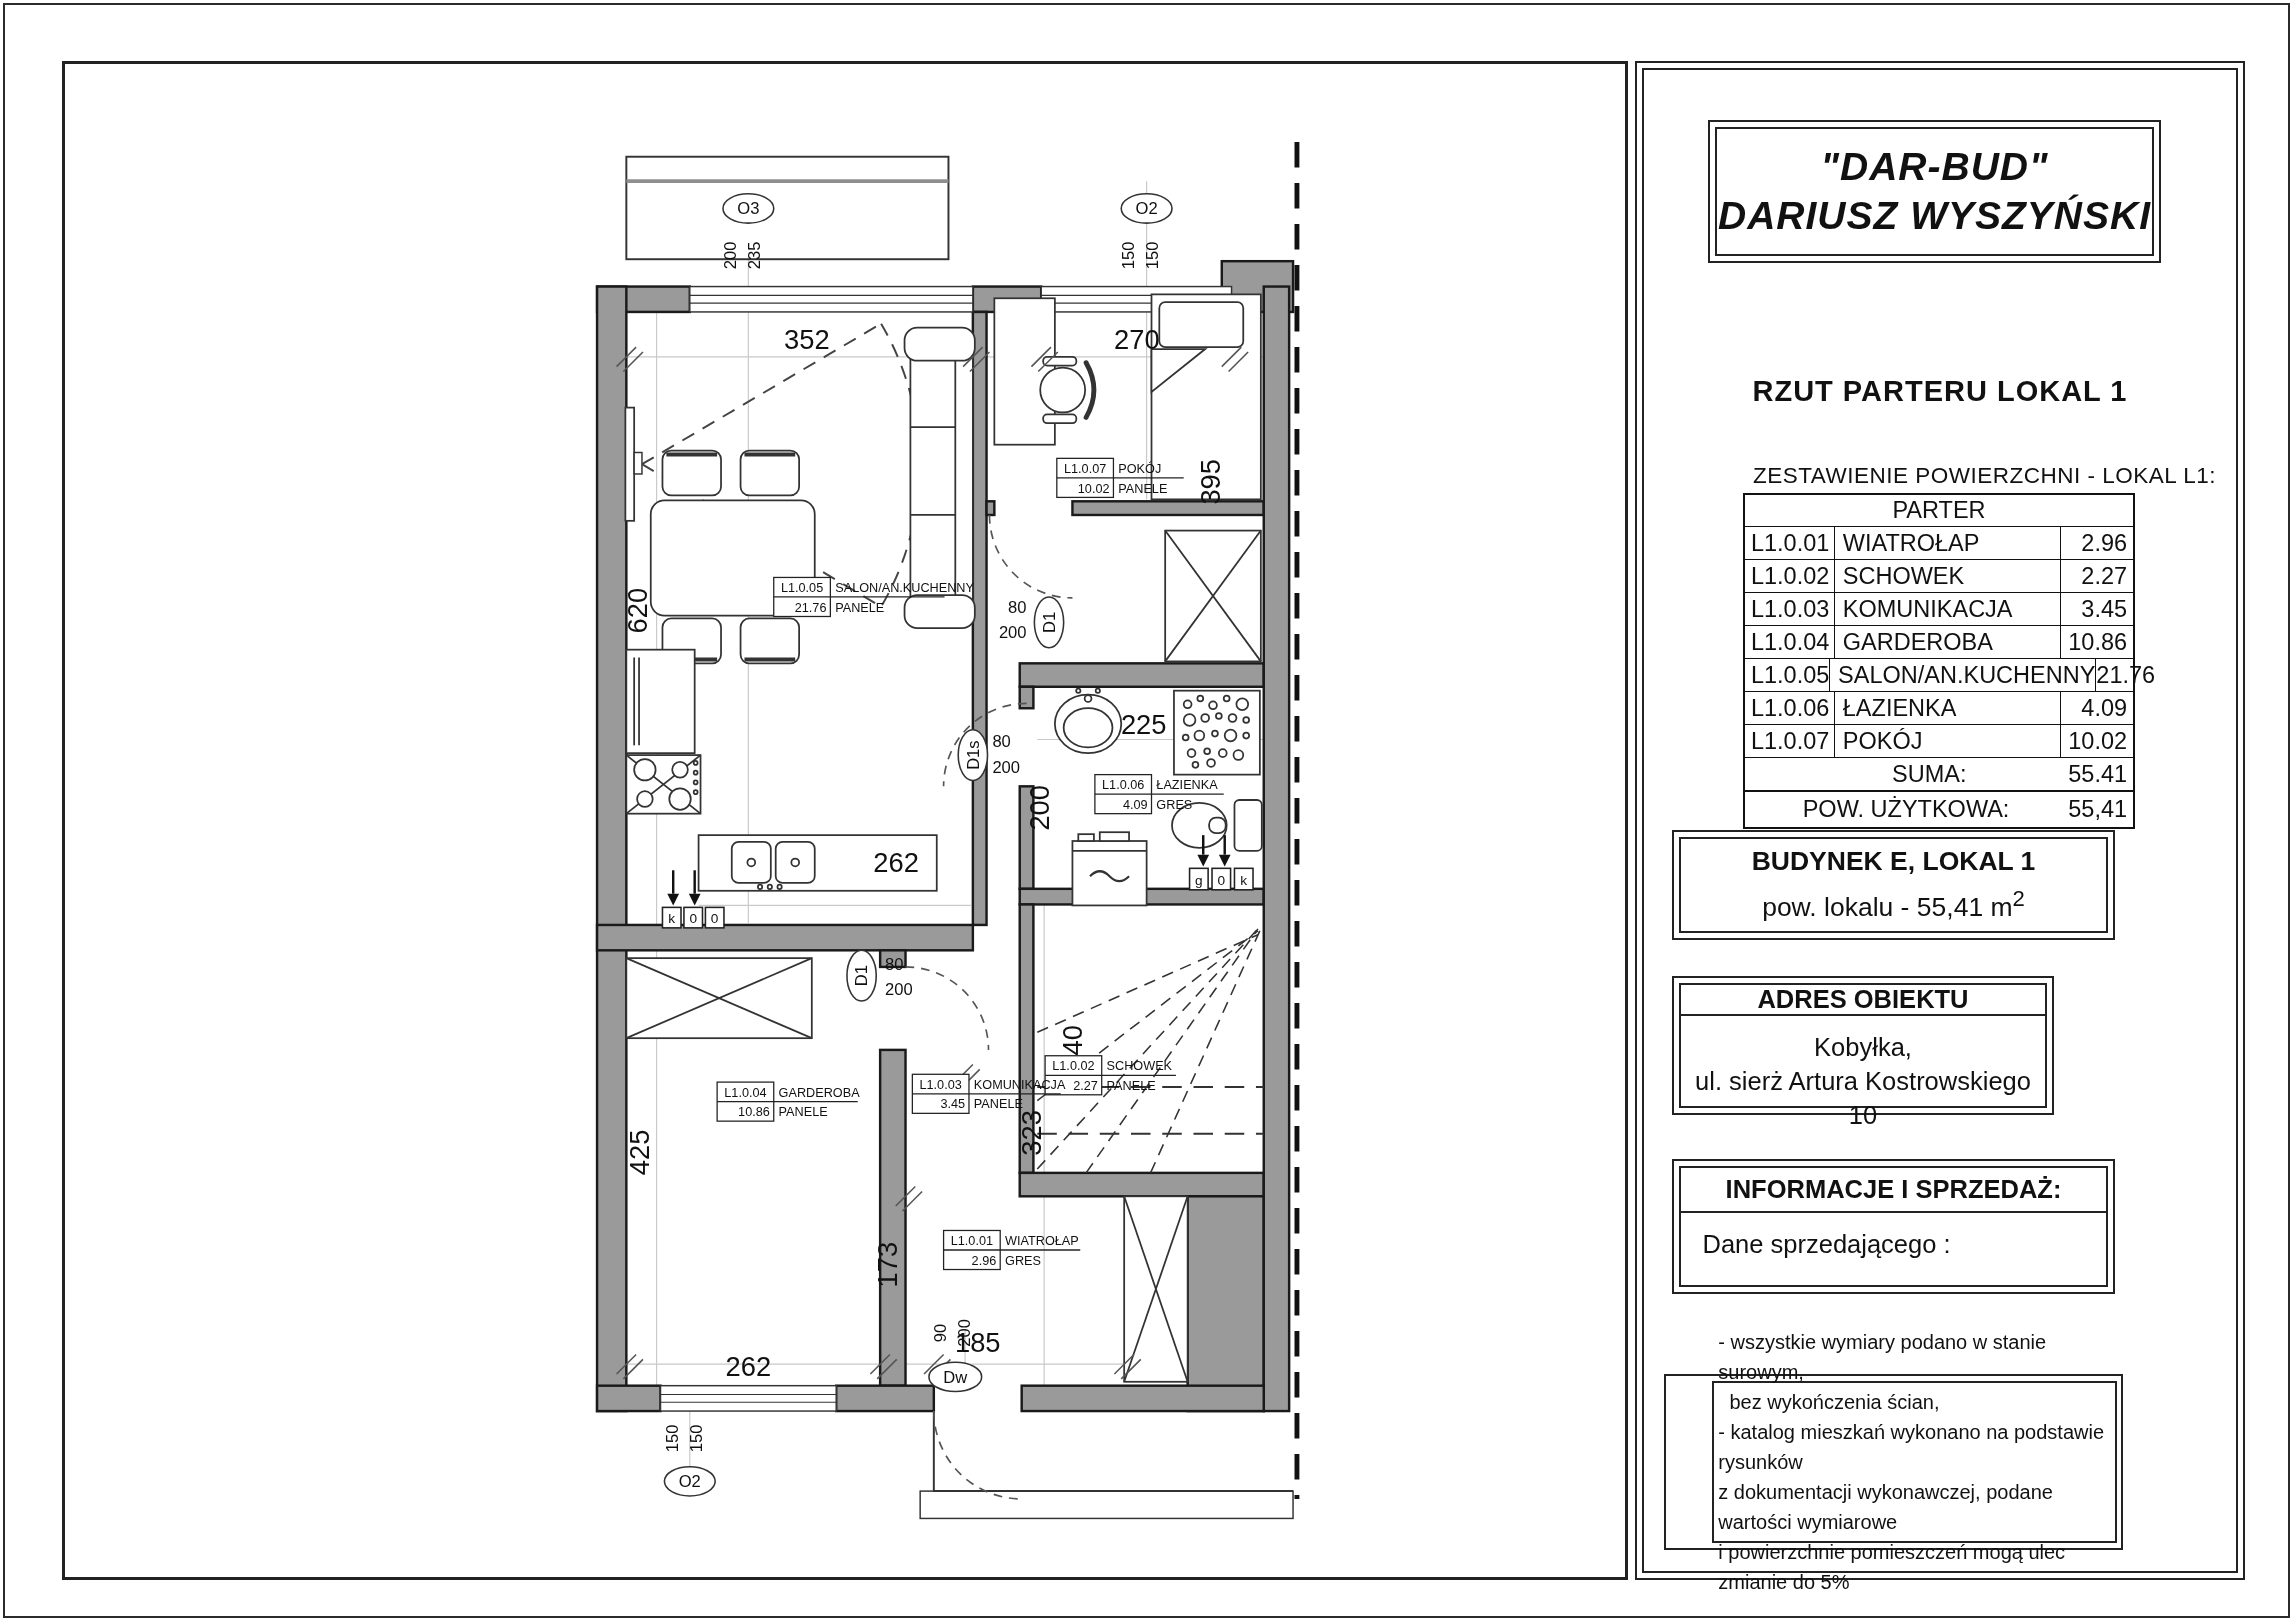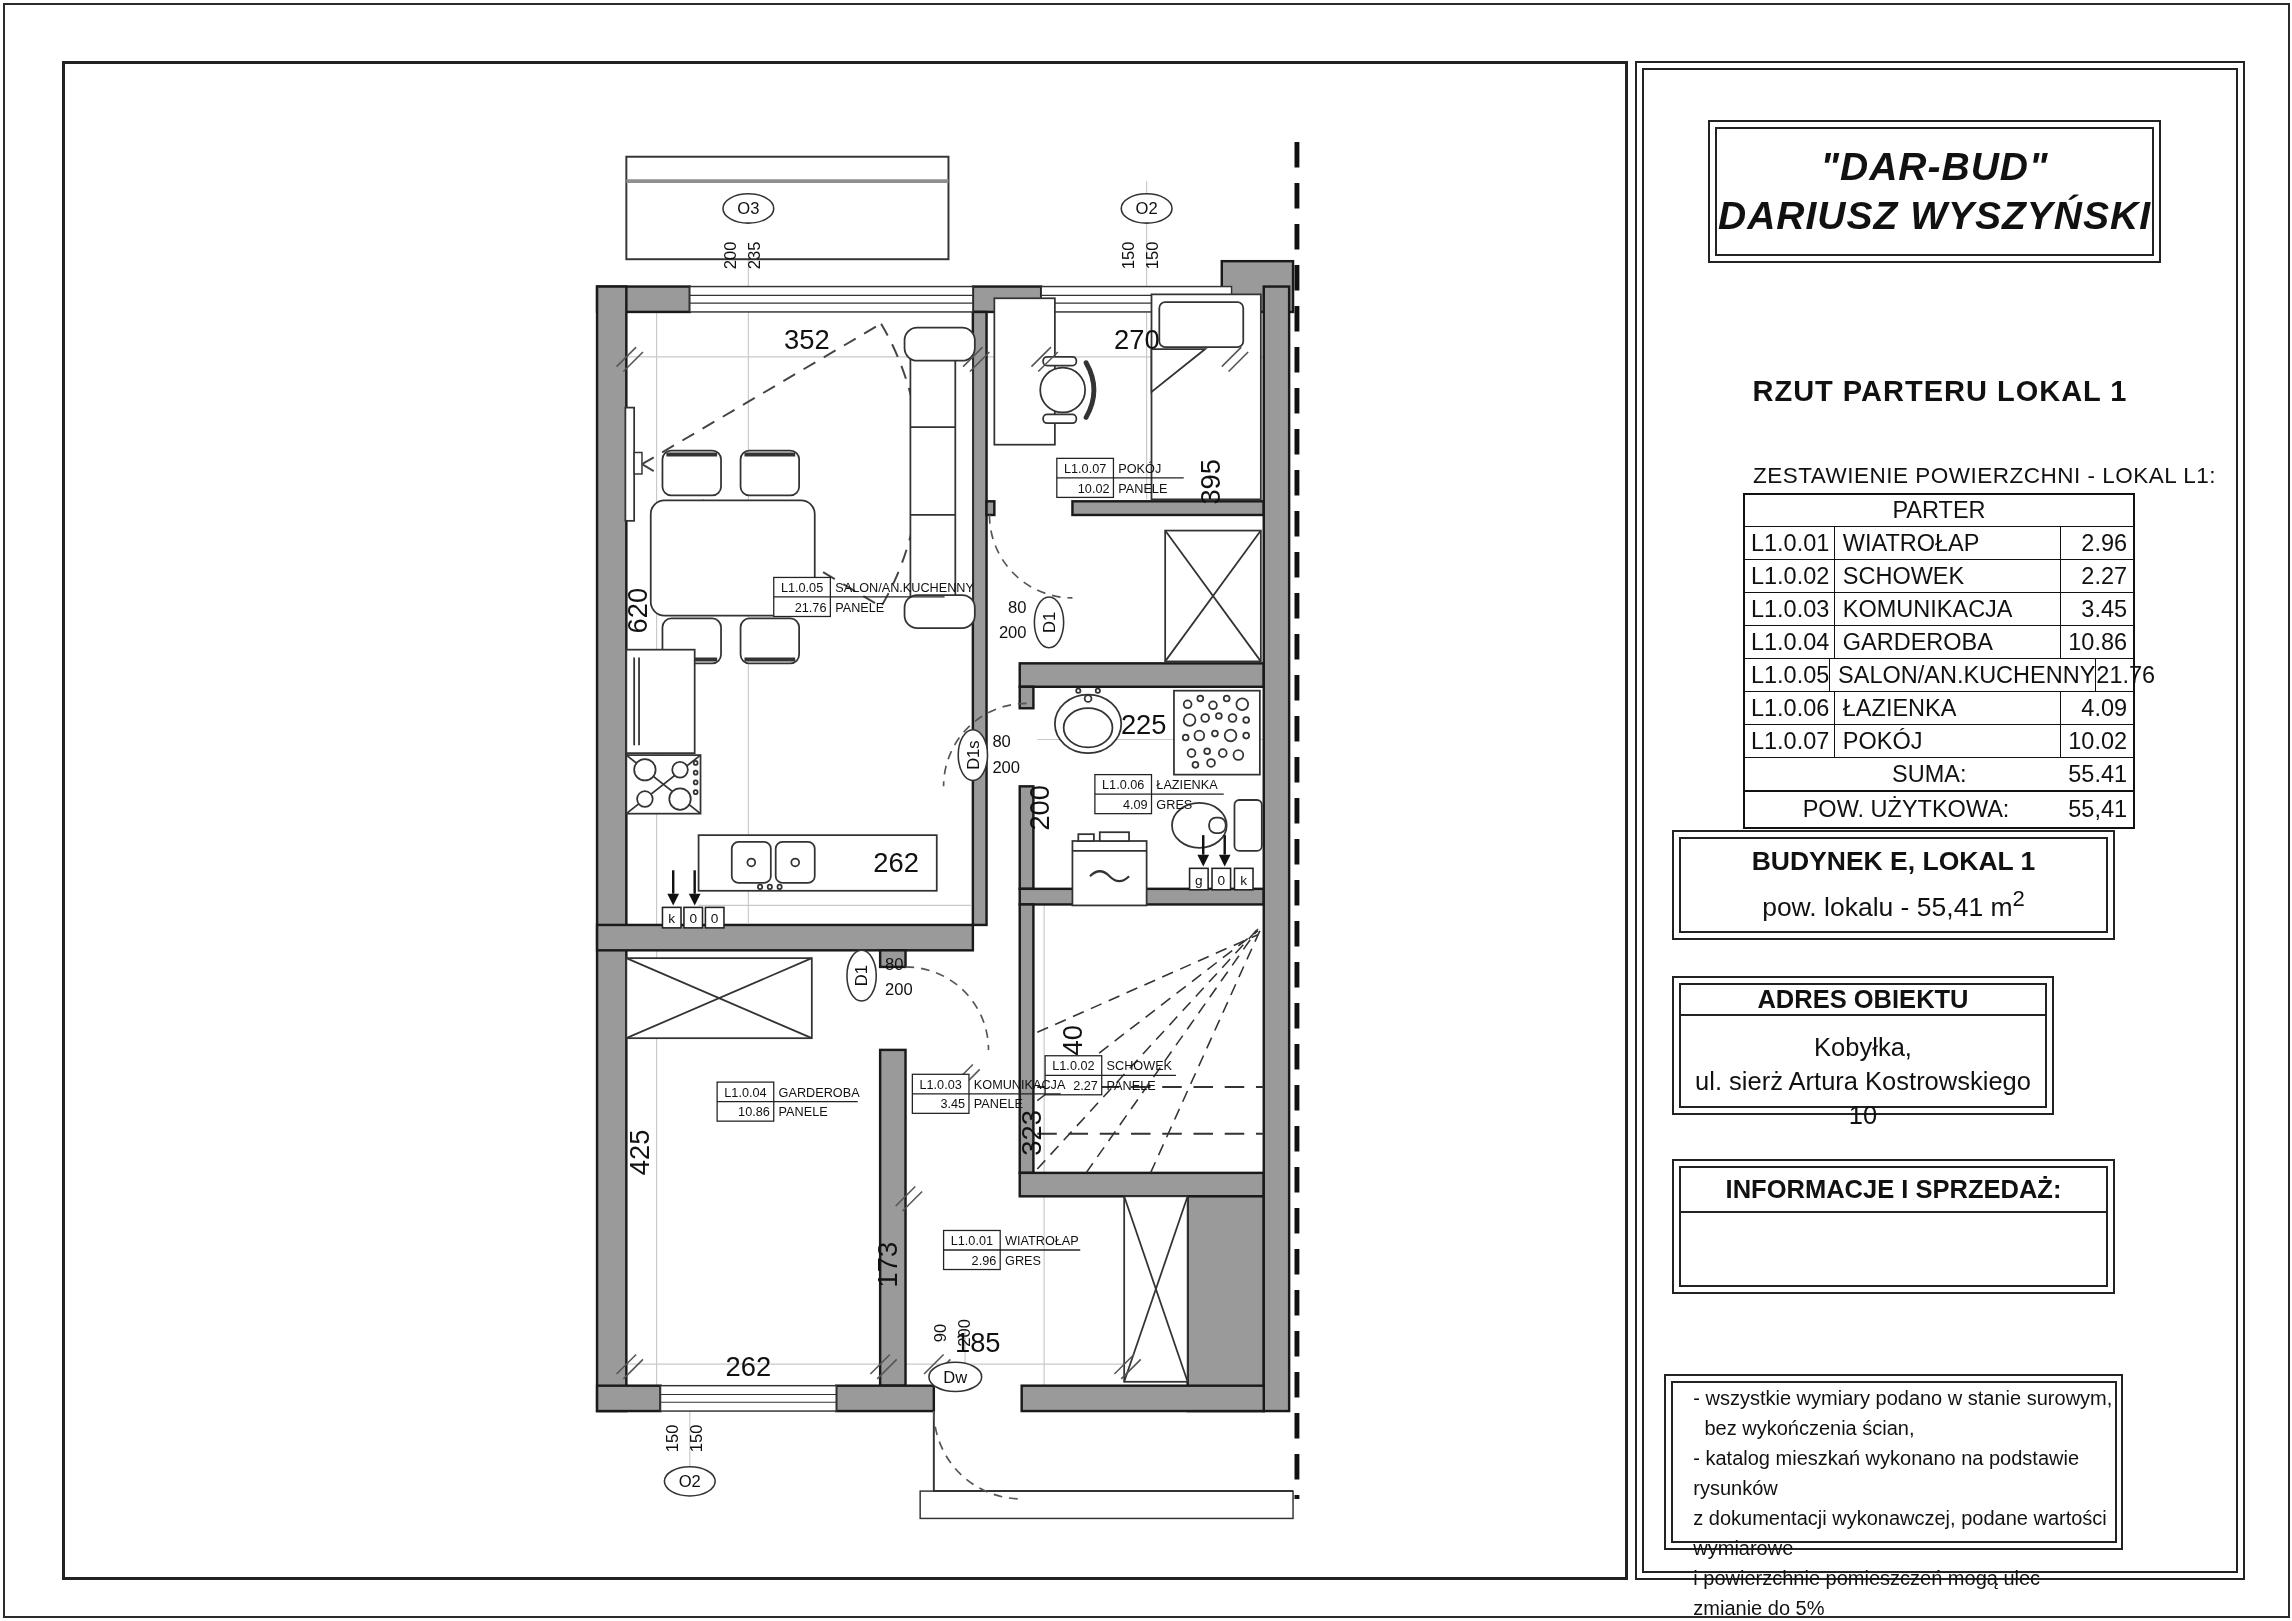--- a/index.html
+++ b/index.html
@@ -34,21 +34,21 @@
   .c-val{width:73px;display:flex;align-items:center;justify-content:flex-end;padding-right:5.9px;border-left:1.5px solid #111;box-sizing:border-box;}
   .t-sum .c-lab{flex:1;display:flex;align-items:center;padding-left:147px;}
   .t-sum .c-v2{width:88px;display:flex;align-items:center;justify-content:flex-end;padding-right:5.9px;}
   .t-pu{height:35px;border-top:2px solid #111;}
   .t-pu .c-lab{padding-left:15.7px;margin-left:42px;}
   .hdr-box .hd{height:43px;display:flex;align-items:center;justify-content:center;font-weight:bold;font-size:25.5px;border-bottom:2px solid #222;}
   .hdr-box .bd{padding:13.7px 9.8px 0 9.8px;font-size:25.5px;text-align:center;line-height:1.35;}
   #info-box .bd{text-align:left;padding-left:21.6px;font-size:25.5px;}
   #budynek-box .in2{font-size:26.5px;line-height:1.5;text-align:center;}
   #budynek-box .b1{font-weight:bold;}
-  #notes-box .in2{align-items:flex-start;justify-content:space-between;padding-left:20px;font-size:20px;line-height:1.5;white-space:pre-wrap;}
+  #notes-box .in2{align-items:flex-start;justify-content:center;padding-left:4px;font-size:20px;line-height:1.5;white-space:pre-wrap;margin-left:41px;}
 </style>
 </head>
 <body>
 
 <div id="page">
   <div class="page-edge"></div>
 
   <div id="plan-frame">
     <svg viewBox="0 0 1598 1550">
 
@@ -557,20 +557,21 @@
         <div class="bd">
           <div>Kobyłka,</div>
           <div>ul. sierż Artura Kostrowskiego 10</div>
         </div>
       </div>
     </div>
 
     <div id="info-box" class="absbox dblbox hdr-box" style="left:35px;top:1096px;width:443px;height:135px;">
       <div class="in2" style="justify-content:flex-start;align-items:stretch;">
         <div class="hd">INFORMACJE I SPRZEDAŻ:</div>
+        <div class="bd">Dane sprzedającego :</div>
       </div>
     </div>
 
     <div id="notes-box" class="absbox dblbox" style="left:27.4px;top:1311px;width:459px;height:176px;">
       <div class="in2">
         <div>- wszystkie wymiary podano w stanie surowym,</div>
         <div>  bez wykończenia ścian,</div>
         <div>- katalog mieszkań wykonano na podstawie rysunków</div>
         <div>z dokumentacji wykonawczej, podane wartości wymiarowe</div>
         <div>i powierzchnie pomieszczeń mogą ulec zmianie do 5%</div>

